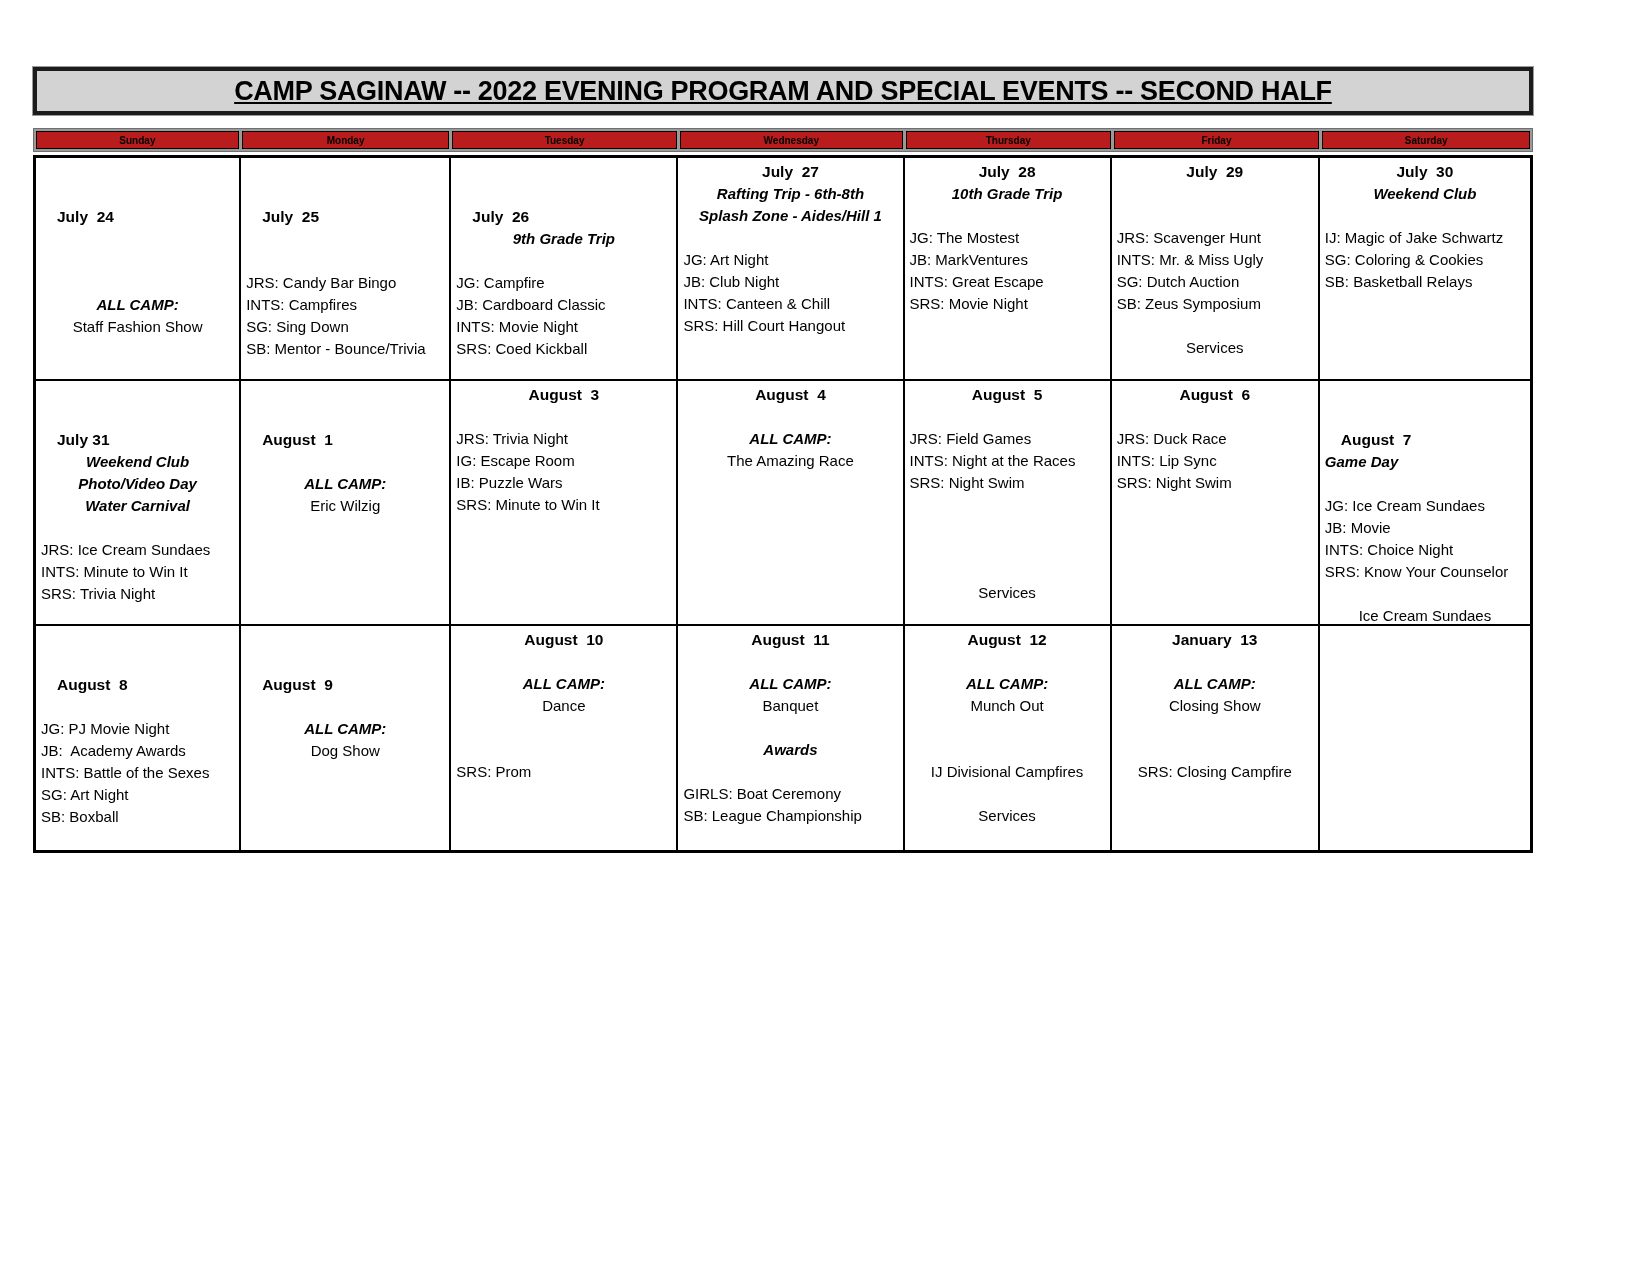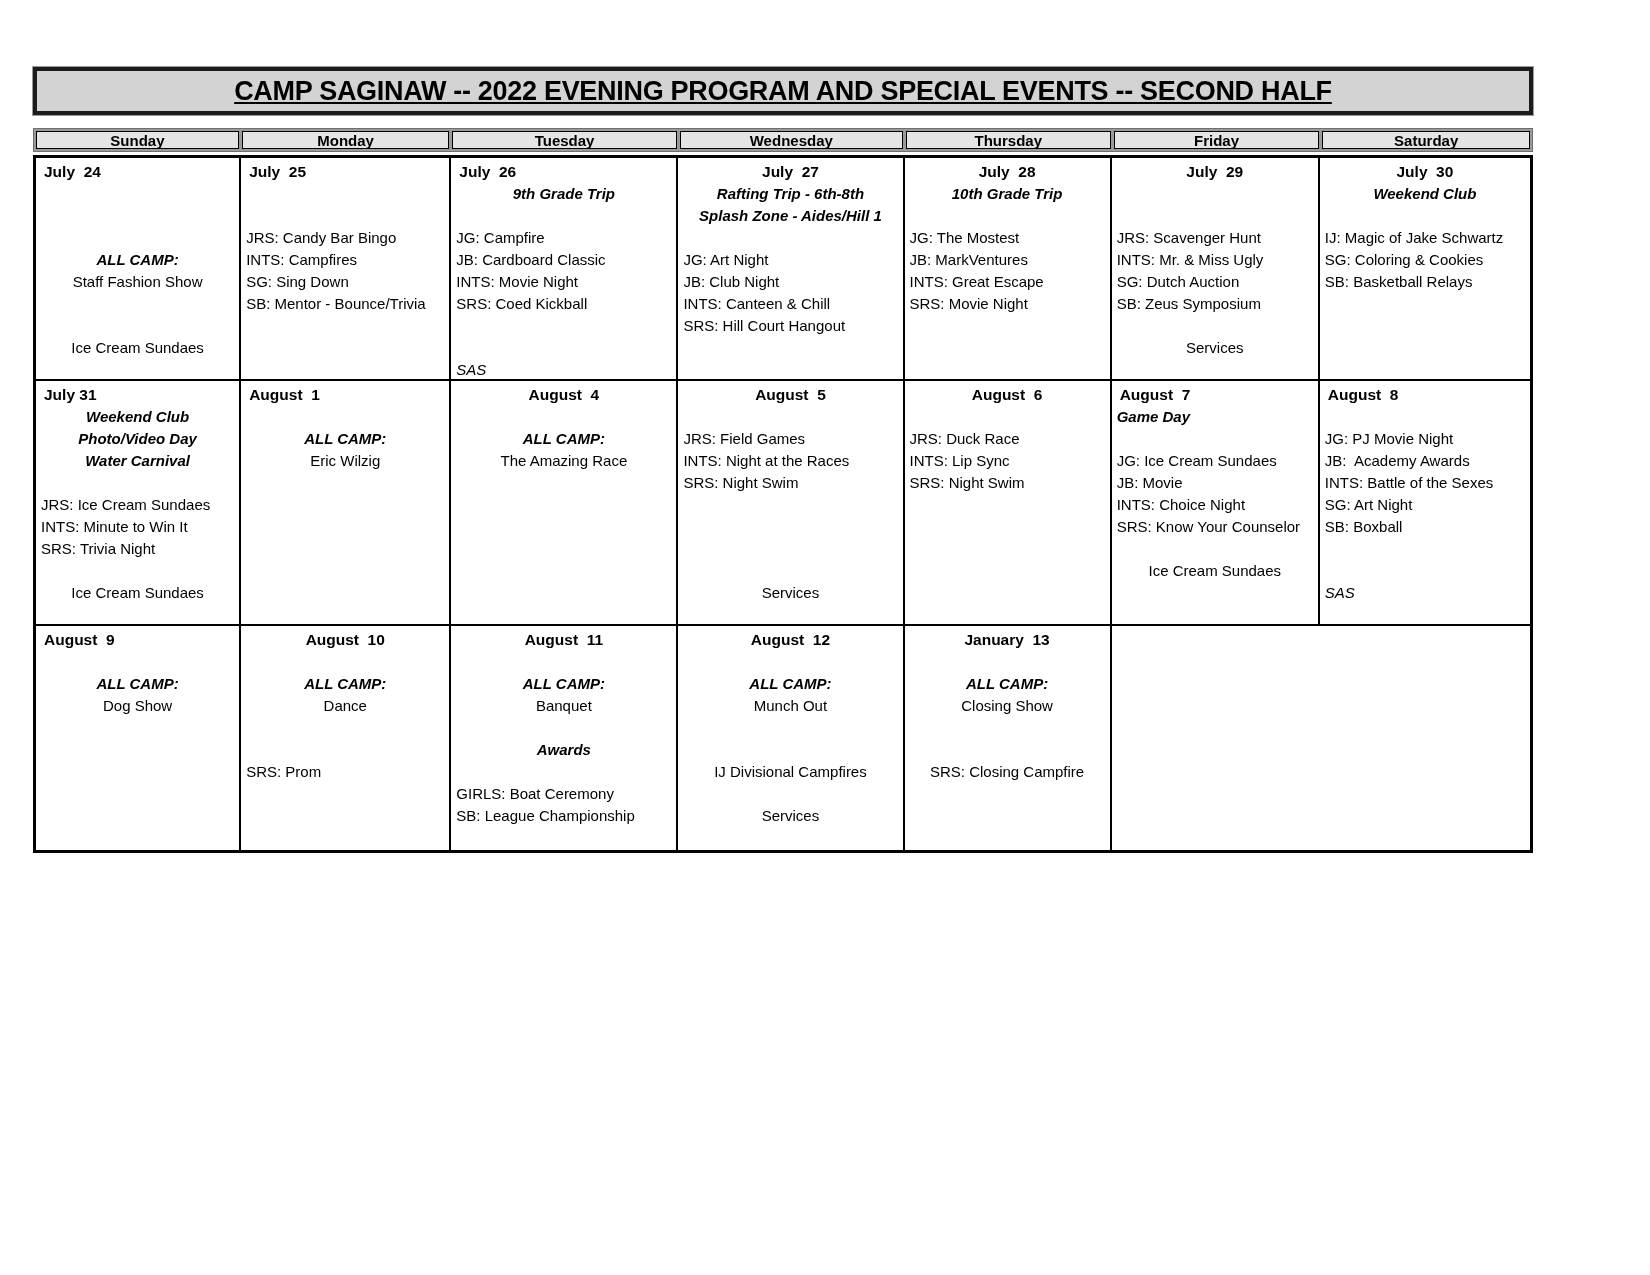--- a/index.html
+++ b/index.html
@@ -14,21 +14,21 @@
     box-shadow:0 0 0 1px #9a9a9a;
   }
   .banner-text { font-weight:700; font-size:27px; text-decoration:underline; letter-spacing:-0.3px; white-space:pre; }
 
   .dayrow {
     position:absolute; left:33px; top:128px; width:1500px; height:24px;
     background:#9a9a9a; border:1px solid #6f6f6f;
     display:flex; gap:3px; padding:2px;
   }
   .daycell {
-    background:#e5e5e5; border:1px solid #000; font-weight:700; font-size:15px;
+    background:#b91c1c; border:1px solid #000; font-weight:700; font-size:10px;
     display:flex; align-items:center; justify-content:center;
   }
   .daycell:nth-child(1){ flex:206 1 0; }
   .daycell:nth-child(2){ flex:211 1 0; }
   .daycell:nth-child(3){ flex:228 1 0;text-align:right; }
   .daycell:nth-child(4){ flex:227 1 0; }
   .daycell:nth-child(5){ flex:208 1 0; }
   .daycell:nth-child(6){ flex:209 1 0; }
   .daycell:nth-child(7){ flex:211 1 0; }
 
@@ -41,21 +41,21 @@
   }
   .cell { border-right:2px solid #000; border-bottom:2px solid #000; padding-top:3px; overflow:hidden; }
   .cell:nth-child(7n){ border-right:none; }
   .cell:nth-child(n+15){ border-bottom:none; }
 
   .line { font-size:15px; line-height:22px; height:22px; padding:0 5px; white-space:pre; }
   .line.center { text-align:center; }
   .line.bold-italic { font-weight:700; font-style:italic; }
   .line.italic { font-style:italic; }
   .line.date { font-weight:700; font-size:15.5px; }
-  .line.date.left { padding-left:8px; }
+  .line.date.left { padding-left:21px;margin-top:45px; }
 </style>
 </head>
 <body>
 
 <div class="page">
 
   <div class="banner" style="background: rgb(211, 211, 211);">
     <span class="banner-text">CAMP SAGINAW -- 2022 EVENING PROGRAM AND SPECIAL EVENTS -- SECOND HALF</span>
   </div>
 
@@ -152,20 +152,28 @@
         <div class="line left"></div>
         <div class="line center">Ice Cream Sundaes</div>
       </div>
       <div class="cell">
         <div class="line date left">August  1</div>
         <div class="line left"></div>
         <div class="line center bold-italic">ALL CAMP:</div>
         <div class="line center">Eric Wilzig</div>
       </div>
       <div class="cell">
+        <div class="line date center">August  3</div>
+        <div class="line left"></div>
+        <div class="line left">JRS: Trivia Night</div>
+        <div class="line left">IG: Escape Room</div>
+        <div class="line left">IB: Puzzle Wars</div>
+        <div class="line left">SRS: Minute to Win It</div>
+      </div>
+      <div class="cell">
         <div class="line date center">August  4</div>
         <div class="line left"></div>
         <div class="line center bold-italic">ALL CAMP:</div>
         <div class="line center">The Amazing Race</div>
       </div>
       <div class="cell">
         <div class="line date center">August  5</div>
         <div class="line left"></div>
         <div class="line left">JRS: Field Games</div>
         <div class="line left">INTS: Night at the Races</div>

